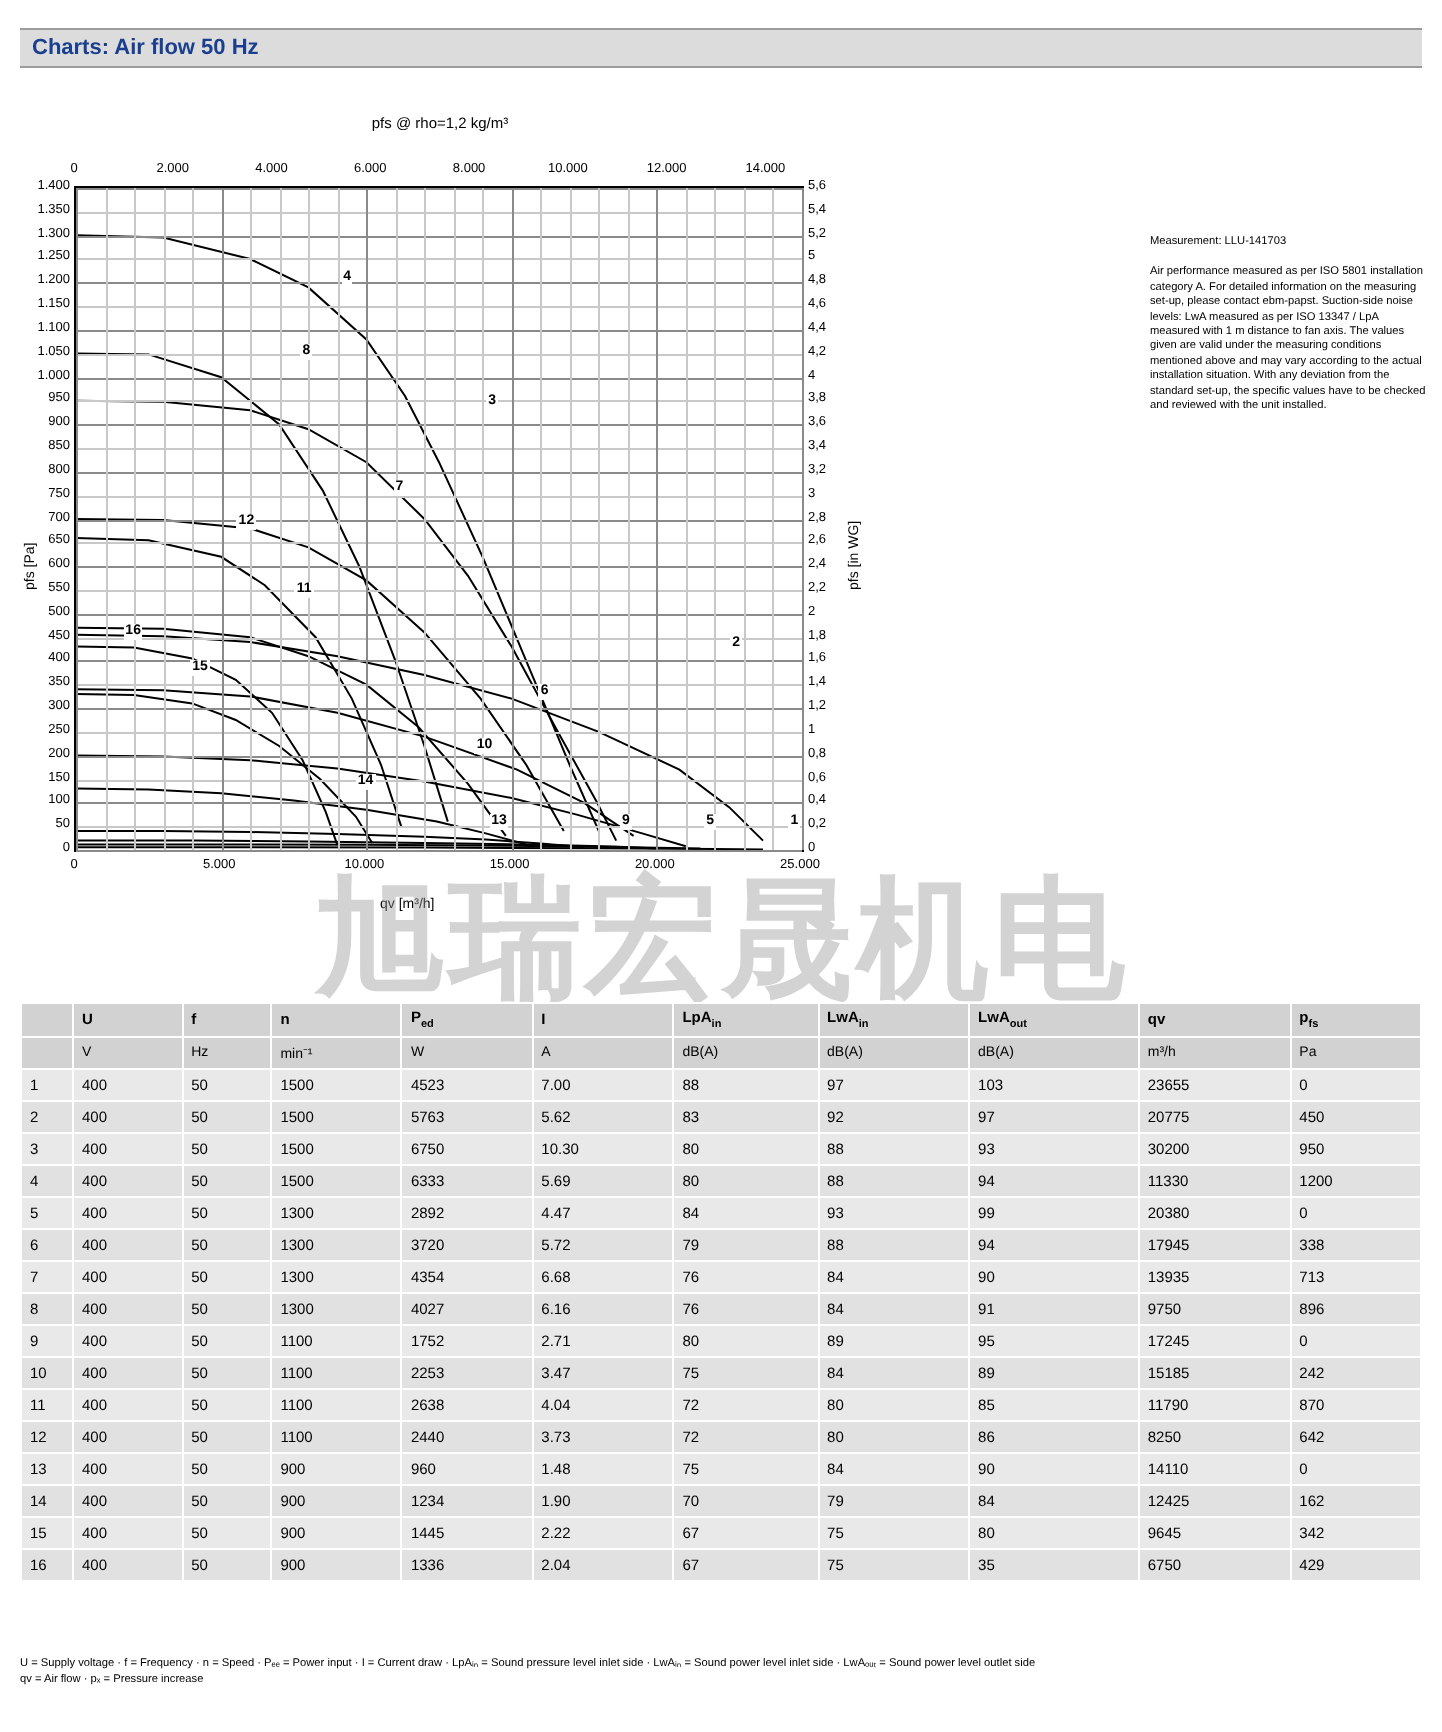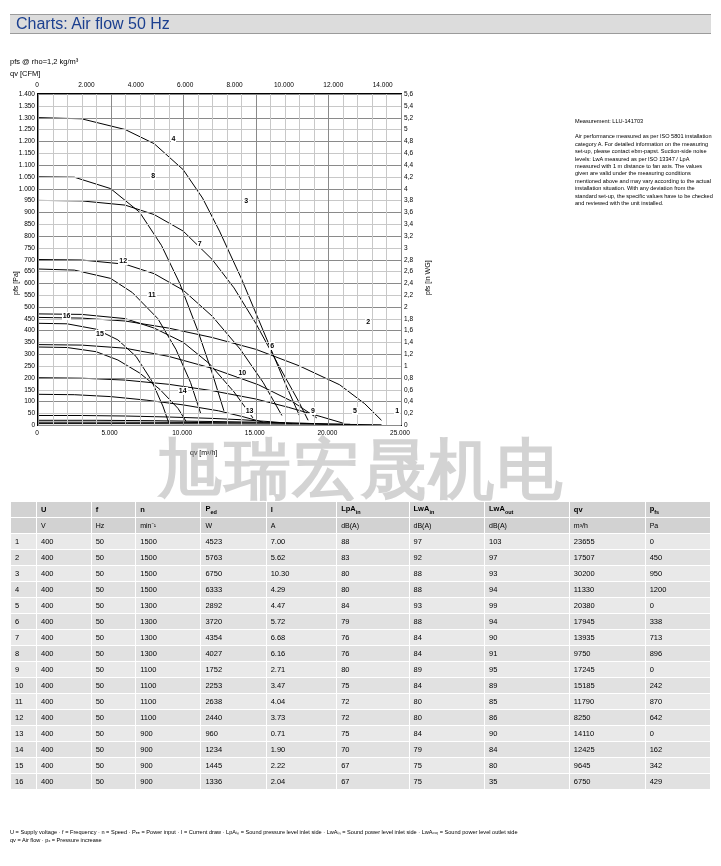--- a/index.html
+++ b/index.html
@@ -21,37 +21,38 @@
     width:701px;
     height:20px;
     background:#dcdcdc;
     border-top:1px solid #9b9b9b;
     border-bottom:1px solid #9b9b9b;
     display:flex;
     align-items:center;
     padding-left:6px;
   }
   .section-bar .t {
-    font-size:16px;
-    font-weight:normal;
+    font-size:11px;
+    font-weight:bold;
     color:#1b3f8f;
   }
   #charts-bar { top:14px; }
   #measured-bar { top:477px; }
   #measured-bar .t { color:#000; font-weight:bold; font-size:12px;}
 
   
   .chart-wrap {
     position:absolute;
     left:10px; top:45px;
     width:420px; height:420px;
   }
   .chart-title {
     position:absolute;
     width:100%;
+    text-align:center;
     font-size:7.5px;
   }
   #t-pfs { top:12px; left:0; }
   #t-qvcfm { top:24px; left:0; }
 
   
   .plot {
     position:absolute;
     left:27px; top:48px;
     width:365px; height:333px;
@@ -189,21 +190,20 @@
 <body>
 
 <div class="page">
 
   <div class="section-bar" id="charts-bar">
     <span class="t">Charts: Air flow 50 Hz</span>
   </div>
 
   <div class="chart-wrap">
     <div class="chart-title" id="t-pfs">pfs @ rho=1,2 kg/m³</div>
-    <div class="chart-title" id="t-qvcfm">qv [CFM]</div>
 
     <div class="plot" id="plot">
       <svg id="curves" width="363" height="331" viewBox="0 0 363 331" style="position:absolute;left:0;top:0;">
           <polyline points="0.0,23.6 43.6,24.8 87.1,35.5 116.2,49.7 145.2,75.7 164.5,104.0 181.5,137.1 203.3,184.4 225.1,236.4 246.8,288.4 261.4,321.5" fill="none" stroke="#000" stroke-width="1"></polyline>
           <polyline points="0.0,106.4 43.6,106.9 87.1,111.1 116.2,120.6 145.2,137.1 174.2,165.5 196.0,193.9 217.8,229.3 239.6,269.5 260.6,307.4 270.1,326.3" fill="none" stroke="#000" stroke-width="1"></polyline>
           <polyline points="0.0,82.8 36.3,83.2 72.6,94.6 101.6,118.2 123.4,151.3 141.6,189.1 159.7,236.4 174.2,279.0 185.9,316.8" fill="none" stroke="#000" stroke-width="1"></polyline>
           <polyline points="0.0,165.5 43.6,166.0 87.1,170.2 116.2,179.7 145.2,196.2 174.2,222.2 202.3,255.3 225.1,288.4 243.9,321.5" fill="none" stroke="#000" stroke-width="1"></polyline>
           <polyline points="0.0,175.0 36.3,176.1 72.6,184.4 94.4,198.6 119.8,224.6 137.9,255.3 152.5,288.4 162.6,319.2" fill="none" stroke="#000" stroke-width="1"></polyline>
           <polyline points="0.0,219.9 43.6,220.4 87.1,224.6 116.2,234.1 145.2,248.3 171.2,269.5 196.0,297.9 214.9,323.9" fill="none" stroke="#000" stroke-width="1"></polyline>
           <polyline points="0.0,250.6 43.6,251.1 87.1,254.2 130.7,262.4 174.2,274.3 220.5,290.8 254.1,307.4 278.8,323.9" fill="none" stroke="#000" stroke-width="1"></polyline>
@@ -426,21 +426,21 @@
         <tr>
           <td class="idx">2</td>
           <td>400</td>
           <td>50</td>
           <td>1500</td>
           <td>5763</td>
           <td>5.62</td>
           <td>83</td>
           <td>92</td>
           <td>97</td>
-          <td>17507</td>
+          <td>20775</td>
           <td>450</td>
         </tr>
         <tr>
           <td class="idx">3</td>
           <td>400</td>
           <td>50</td>
           <td>1500</td>
           <td>6750</td>
           <td>10.30</td>
           <td>80</td>
@@ -448,21 +448,21 @@
           <td>93</td>
           <td>30200</td>
           <td>950</td>
         </tr>
         <tr>
           <td class="idx">4</td>
           <td>400</td>
           <td>50</td>
           <td>1500</td>
           <td>6333</td>
-          <td>4.29</td>
+          <td>5.69</td>
           <td>80</td>
           <td>88</td>
           <td>94</td>
           <td>11330</td>
           <td>1200</td>
         </tr>
         <tr>
           <td class="idx">5</td>
           <td>400</td>
           <td>50</td>
@@ -565,21 +565,21 @@
           <td>86</td>
           <td>8250</td>
           <td>642</td>
         </tr>
         <tr>
           <td class="idx">13</td>
           <td>400</td>
           <td>50</td>
           <td>900</td>
           <td>960</td>
-          <td>0.71</td>
+          <td>1.48</td>
           <td>75</td>
           <td>84</td>
           <td>90</td>
           <td>14110</td>
           <td>0</td>
         </tr>
         <tr>
           <td class="idx">14</td>
           <td>400</td>
           <td>50</td>

